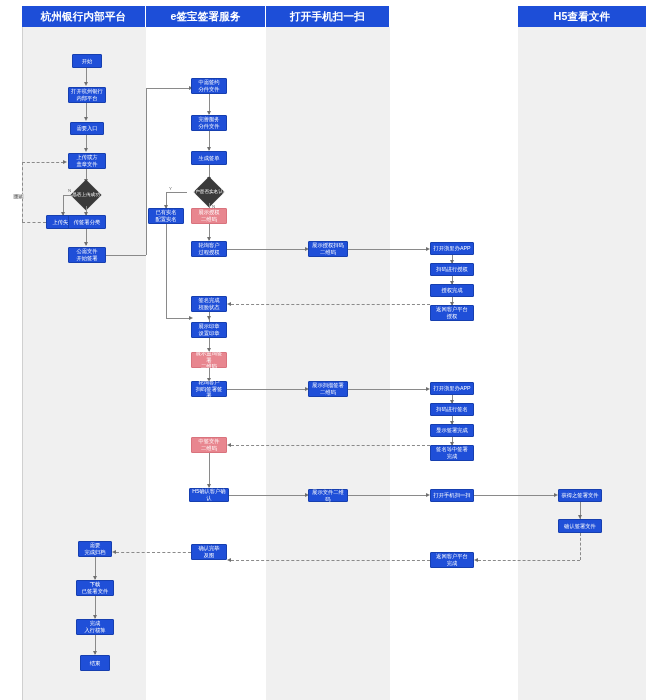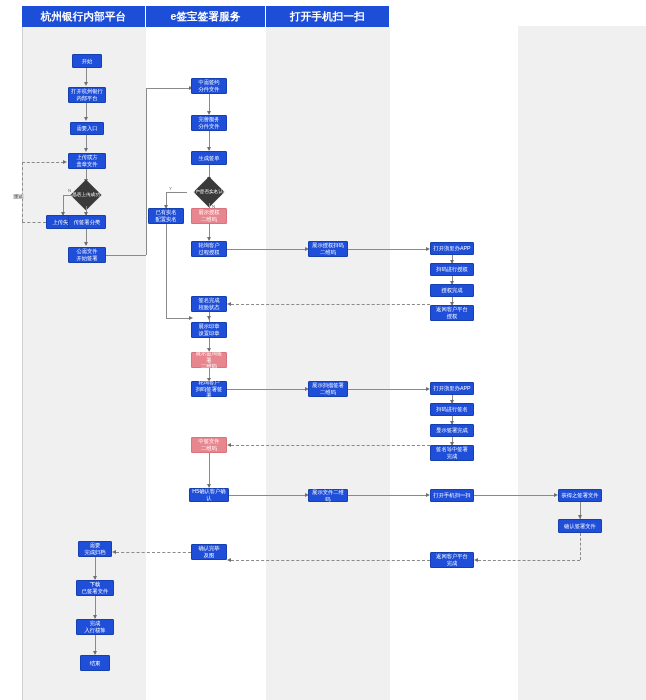--- a/index.html
+++ b/index.html
@@ -74,20 +74,21 @@
 
   <div class="lane first shaded" style="left:22px;width:124px;"></div>
   <div class="lane plain" style="left:146px;width:120px;"></div>
   <div class="lane shaded" style="left:266px;width:124px;"></div>
   <div class="lane plain" style="left:390px;width:128px;"></div>
   <div class="lane shaded" style="left:518px;width:128px;border-right:none;"></div>
 
   <div class="hdr" style="left:22px;width:124px;">杭州银行内部平台</div>
   <div class="hdr" style="left:146px;width:120px;">e签宝签署服务</div>
   <div class="hdr" style="left:266px;width:124px;">打开手机扫一扫</div>
+  <div class="hdr" style="left:518px;width:128px;border-right:none;">H5查看文件</div>
 
   <div class="node blue" style="left:72px;top:54px;width:30px;height:14px;">开始</div>
   <div class="ln v" style="left:86px;top:68px;height:16px;"></div>
   <div class="arw down" style="left:84px;top:82px;"></div>
 
   <div class="node blue" style="left:68px;top:87px;width:38px;height:16px;">打开杭州银行
 内部平台</div>
   <div class="ln v" style="left:86px;top:103px;height:16px;"></div>
   <div class="arw down" style="left:84px;top:117px;"></div>
 

